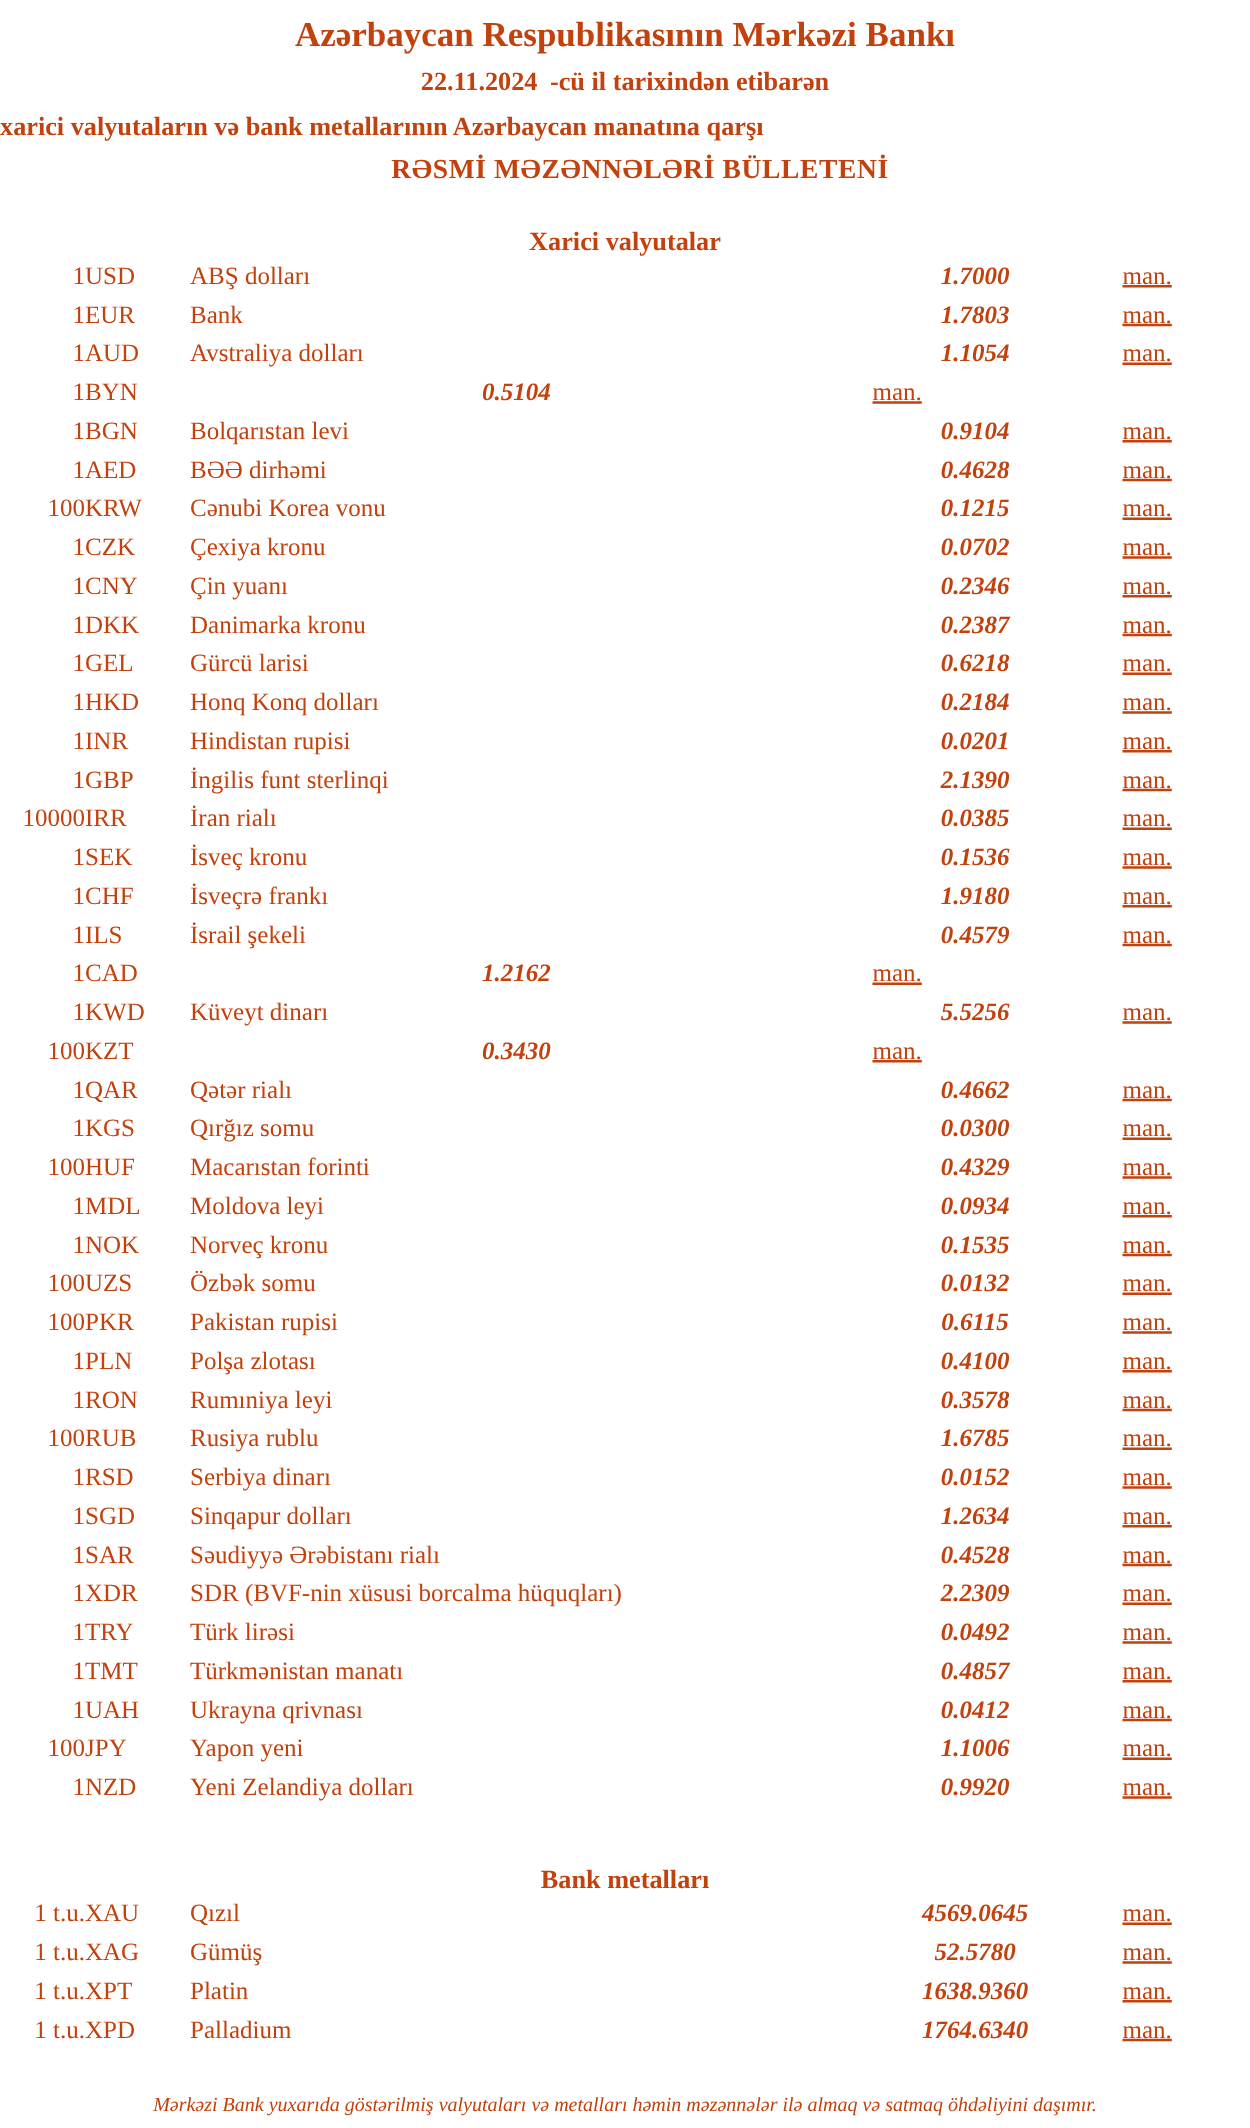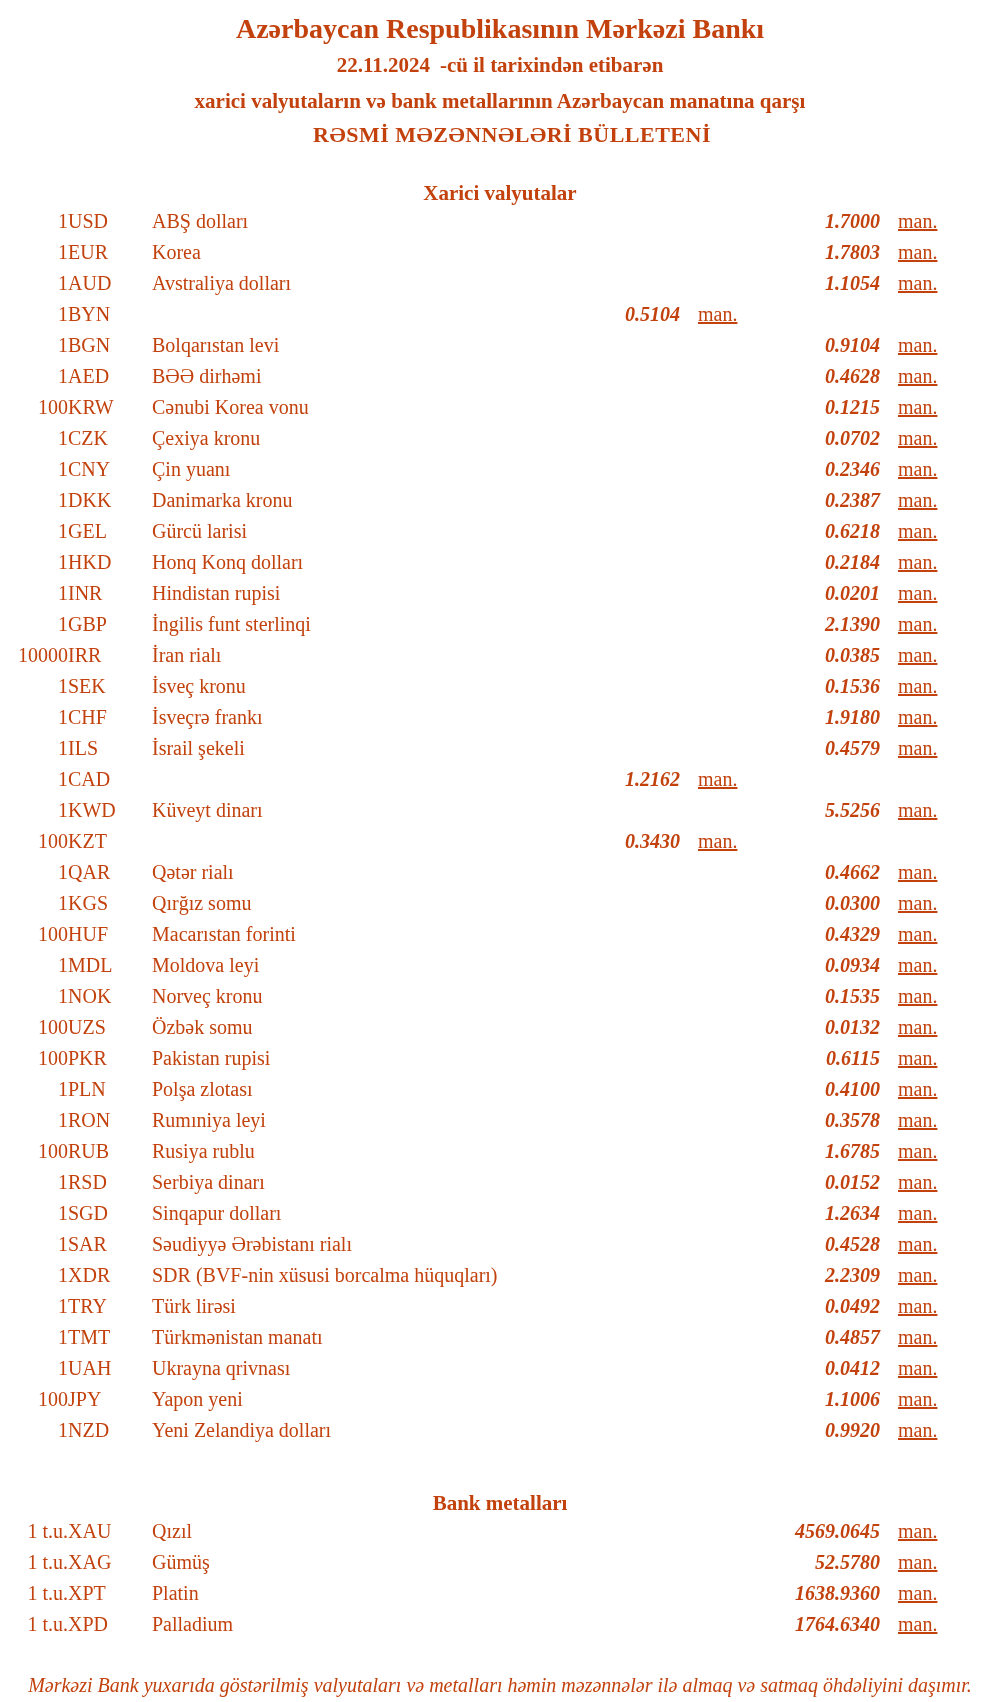--- a/index.html
+++ b/index.html
@@ -26,21 +26,20 @@
   .date-line {
     margin-top: 6px;
     text-align: center;
     font-size: 21px;
     font-weight: bold;
     line-height: 26px;
   }
   .date-line .date-suffix { margin-left: 10px; }
   .subtitle {
     margin-top: 10px;
-    text-align: center;
     font-size: 21px;
     font-weight: bold;
     line-height: 26px;
   }
   .bulletin-title {
     margin-top: 8px;
     text-align: center;
     font-size: 22px;
     font-weight: bold;
     line-height: 26px;
@@ -57,26 +56,26 @@
   .section-heading.metals { margin-top: 44px; }
   .rate-row {
     display: grid;
     grid-template-columns: 68px 78px 1fr 200px 120px;
     line-height: 31px;
     font-size: 20px;
   }
   .rate-row .qty   { text-align: right; }
   .rate-row .code  { text-align: left; }
   .rate-row .cname { text-align: left; padding-left: 6px; }
-  .rate-row .rate  { text-align: right; font-weight: bold; font-style: italic; }
+  .rate-row .rate  { text-align: center; font-weight: bold; font-style: italic; }
   .rate-row .unit  { text-align: left; padding-left: 18px; text-decoration: underline; }
   .footer-note {
     margin-top: 32px;
     text-align: center;
-    font-size: 20px;
+    font-size: 16px;
     font-style: italic;
     line-height: 26px;
     white-space: nowrap;
   }
 </style>
 </head>
 <body>
 
 <div class="page">
 
@@ -97,21 +96,21 @@
     <span class="qty">1</span>
     <span class="code">USD</span>
     <span class="cname">ABŞ dolları</span>
     <span class="rate">1.7000</span>
     <span class="unit">man.</span>
   </div>
 
   <div class="rate-row">
     <span class="qty">1</span>
     <span class="code">EUR</span>
-    <span class="cname">Korea</span>
+    <span class="cname">Bank</span>
     <span class="rate">1.7803</span>
     <span class="unit">man.</span>
   </div>
 
   <div class="rate-row">
     <span class="qty">1</span>
     <span class="code">AUD</span>
     <span class="cname">Avstraliya dolları</span>
     <span class="rate">1.1054</span>
     <span class="unit">man.</span>

